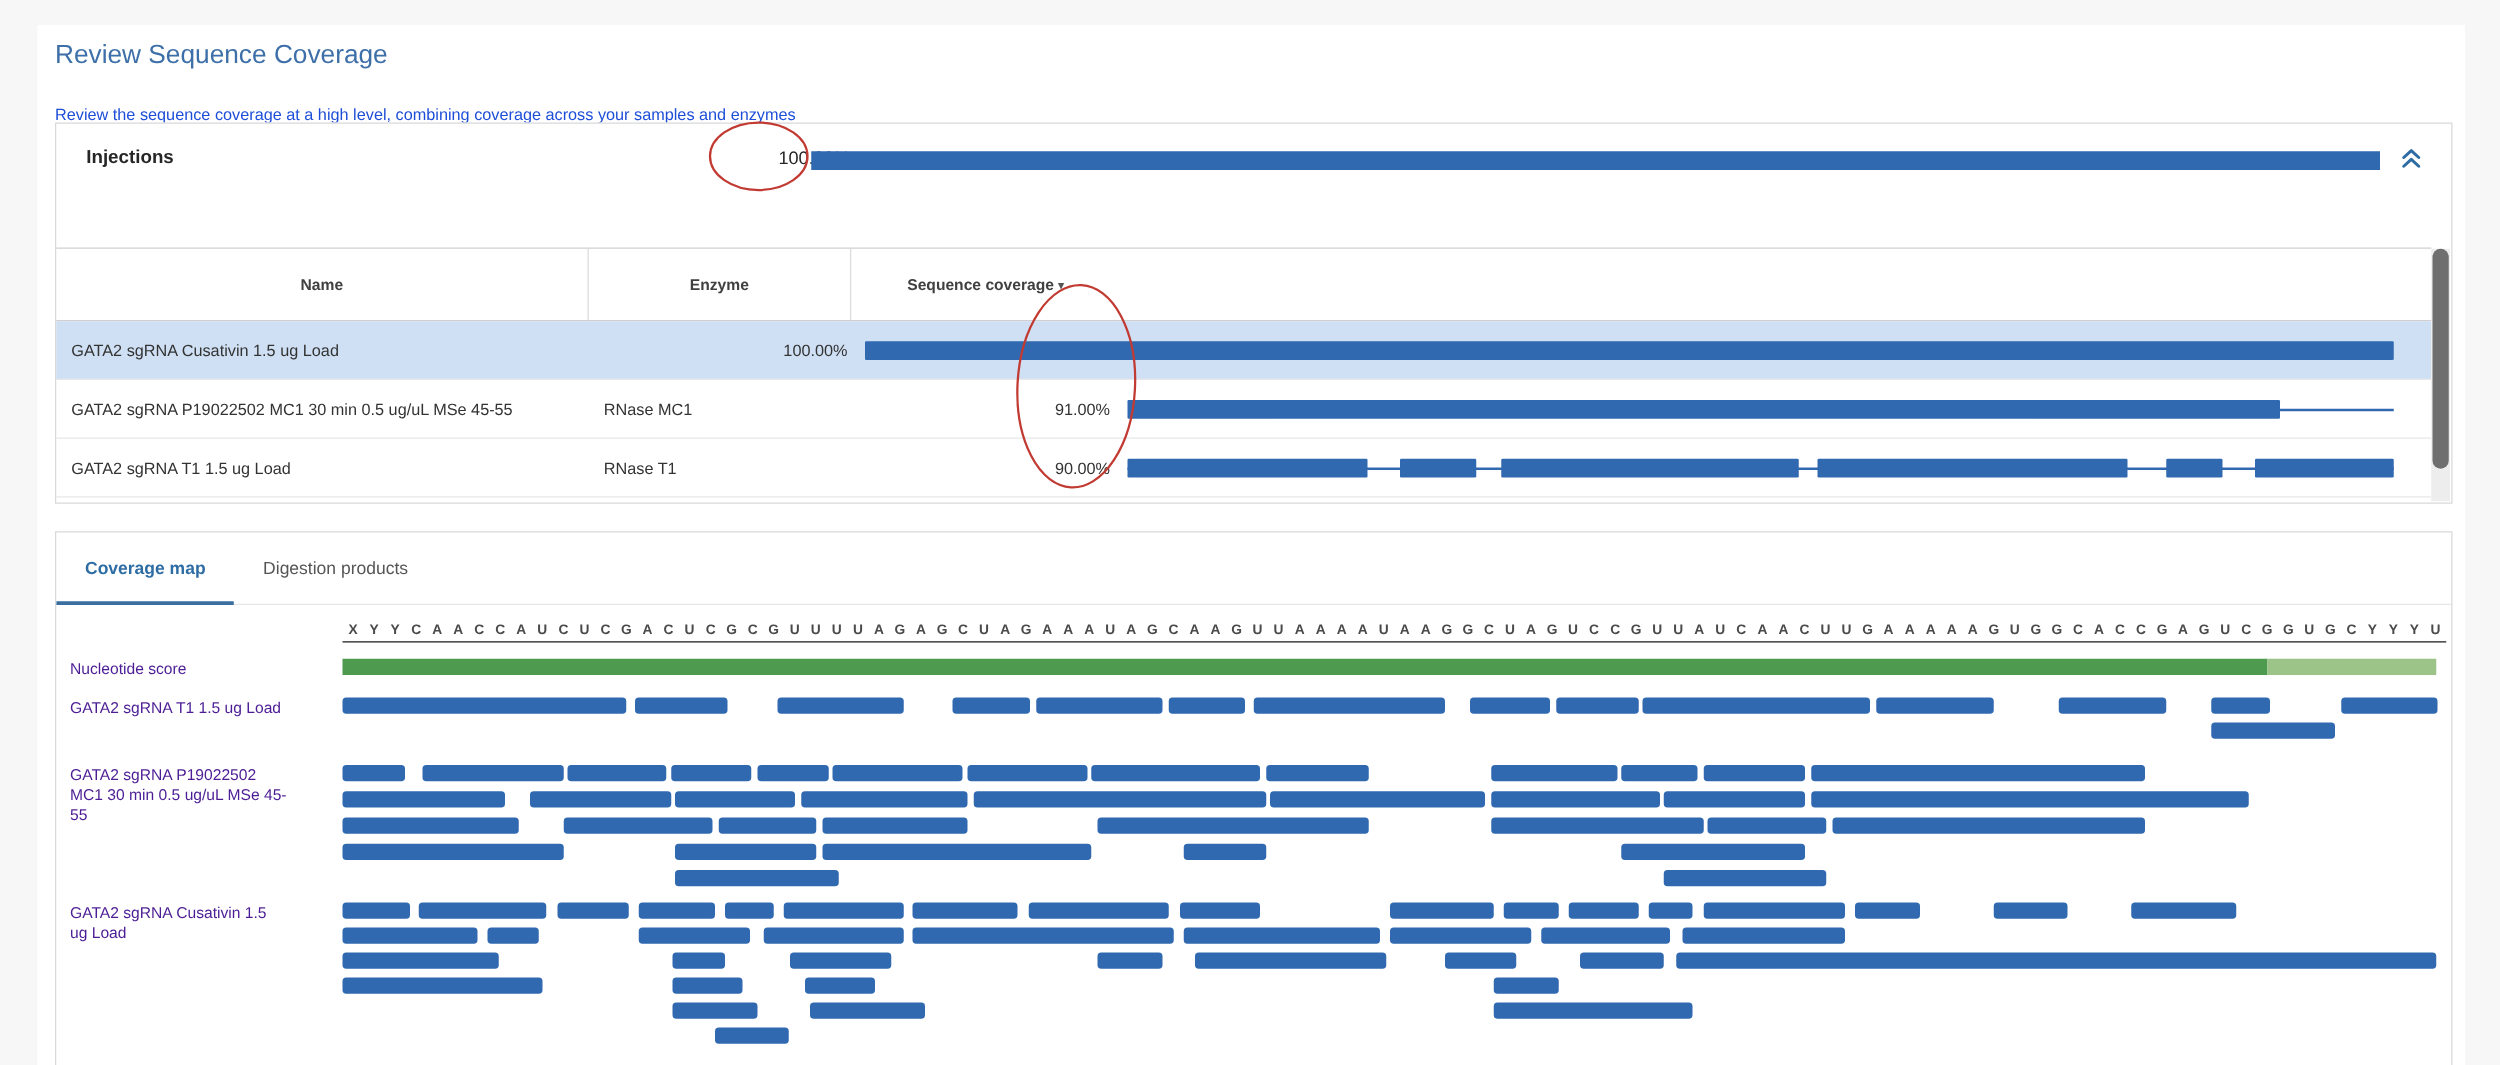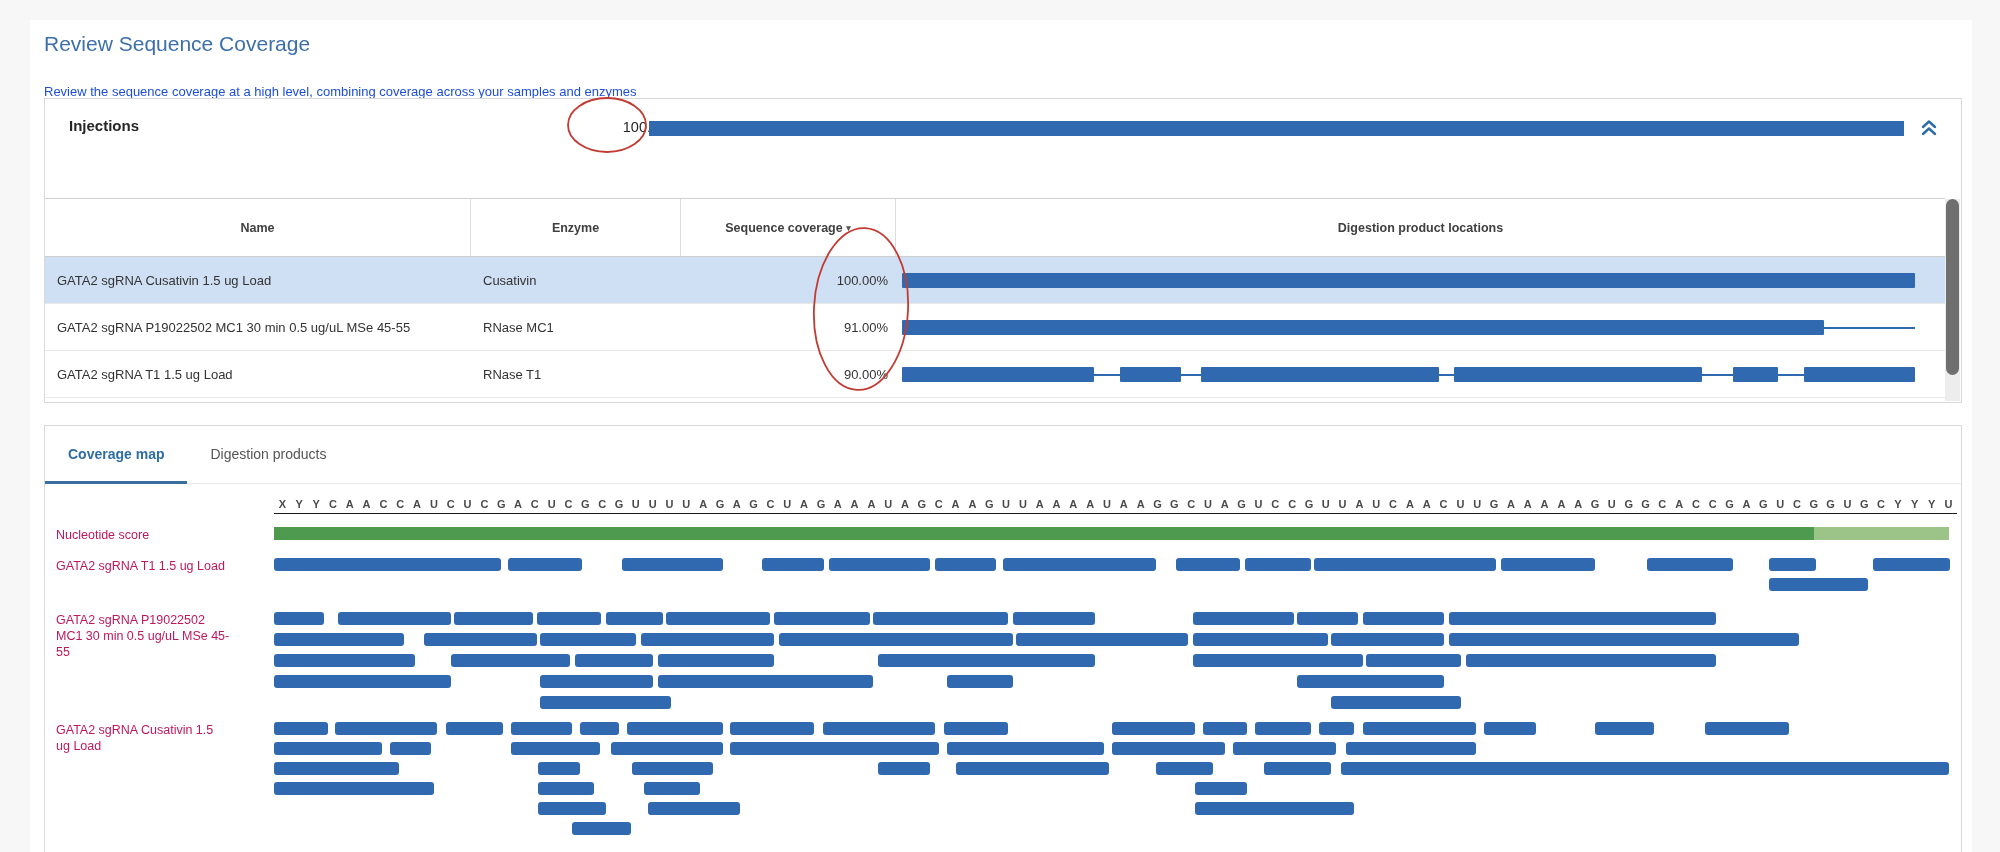--- a/index.html
+++ b/index.html
@@ -38,21 +38,21 @@
   .vscroll { position:absolute; right:1px; top:100px; width:15px; height:202px; background:#ededed; }
   .vscroll .thumb { position:absolute; left:1px; top:0; width:13px; height:176px; background:#6f6f6f; border-radius:7px; }
 
   
   .panel2 { position:absolute; left:14px; top:405px; width:1918px; height:470px; border:1px solid #d9d9d9; background:#fff; overflow:hidden; }
   .tabbar { display:flex; height:58px; border-bottom:1px solid #e8e8e8; }
   .tab { display:flex; align-items:center; padding:0 23px; font-size:14px; color:#555; cursor:pointer; border-bottom:3px solid transparent; margin-bottom:-1px; }
   .tab.active { color:#2e6da4; font-weight:700; border-bottom-color:#3a6e9e; }
 
   .cov-row { display:flex; align-items:flex-start; }
-  .cov-label { width:185px; padding-left:11px; font-size:12.5px; line-height:16px; color:#be185d; flex:none; }
+  .cov-label { width:185px; padding-left:11px; font-size:12.5px; line-height:16px; color:#4c1d95; flex:none; }
   .cov-gutter { width:44px; flex:none; }
   .cov-track { flex:1; margin-right:4px; position:relative; }
 
   .seq-row { margin-top:14px; }
   .seq-track { display:flex; border-bottom:1px solid #1c1c1c; padding-bottom:3px; }
   .seq-track span { flex:1; text-align:center; font-size:11px; font-weight:700; color:#4a4a4a; }
 
   .score-row { margin-top:13px; }
   .score-bar { height:13px; display:flex; }
   .score-bar .hi { background:#4e9a4e; }
@@ -87,26 +87,24 @@
       </div>
     </div>
 
     <div class="tbl">
       <div class="trow th">
         <div class="cell c1">Name</div>
         <div class="cell c2">Enzyme</div>
         <div class="cell c3">
           <span>Sequence coverage</span>&nbsp;<span style="font-size:9px;color:#555;">▾</span>
         </div>
-        <div class="cell c4">Digestion product locations</div>
       </div>
 
       <div class="trow tr selected">
         <div class="cell c1">GATA2 sgRNA Cusativin 1.5 ug Load</div>
-        <div class="cell c2">Cusativin</div>
         <div class="cell c3">100.00%</div>
         <div class="cell c4">
             <div class="bar-track">
               <div class="seg" style="left: 0%; width: 100%;"></div>
             </div>
           </div>
       </div>
       <div class="trow tr">
         <div class="cell c1">GATA2 sgRNA P19022502 MC1 30 min 0.5 ug/uL MSe 45-55</div>
         <div class="cell c2">RNase MC1</div>

